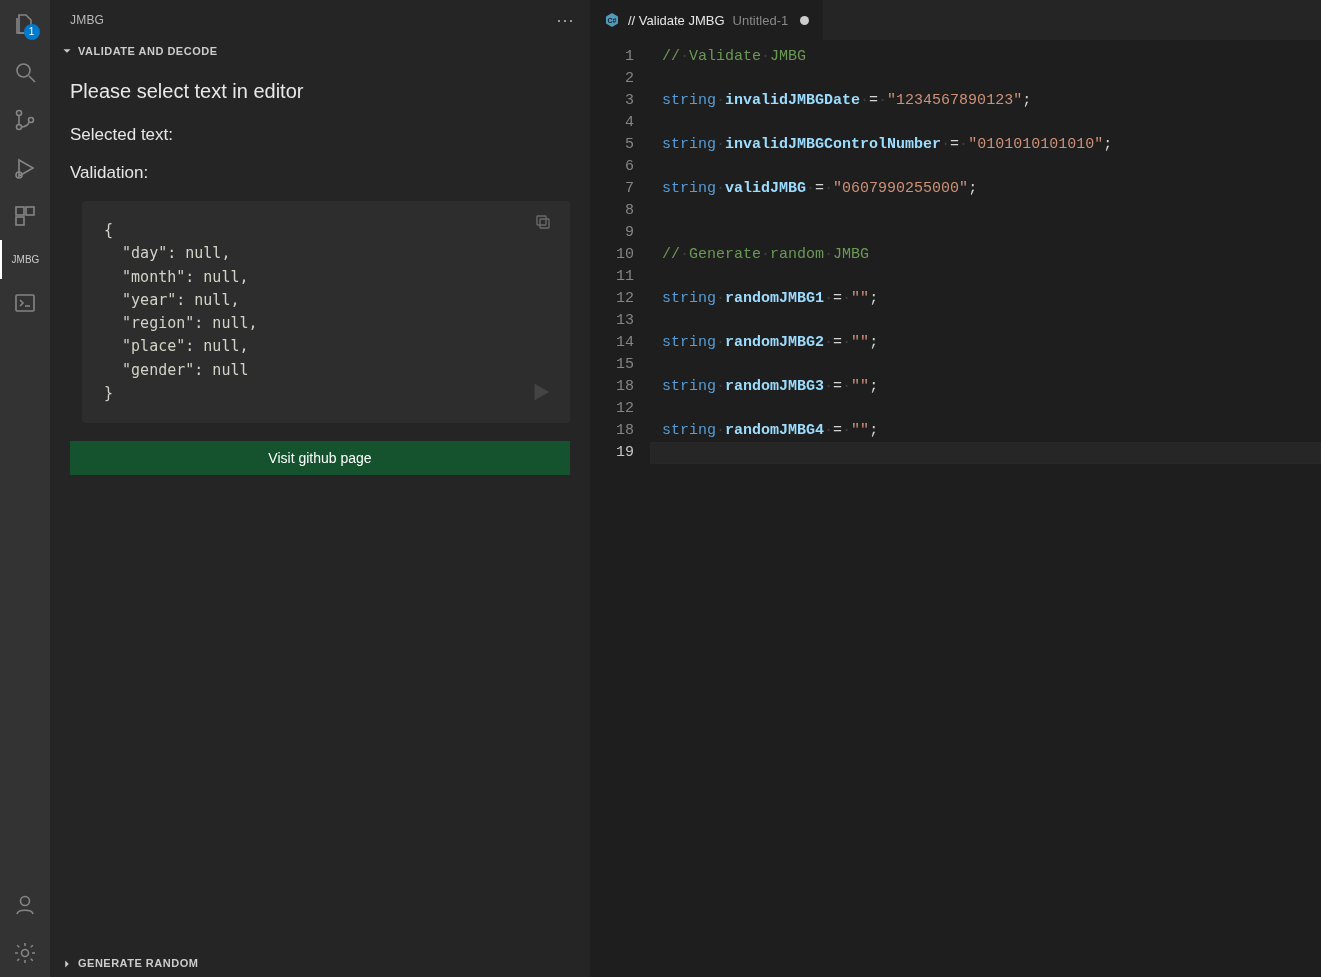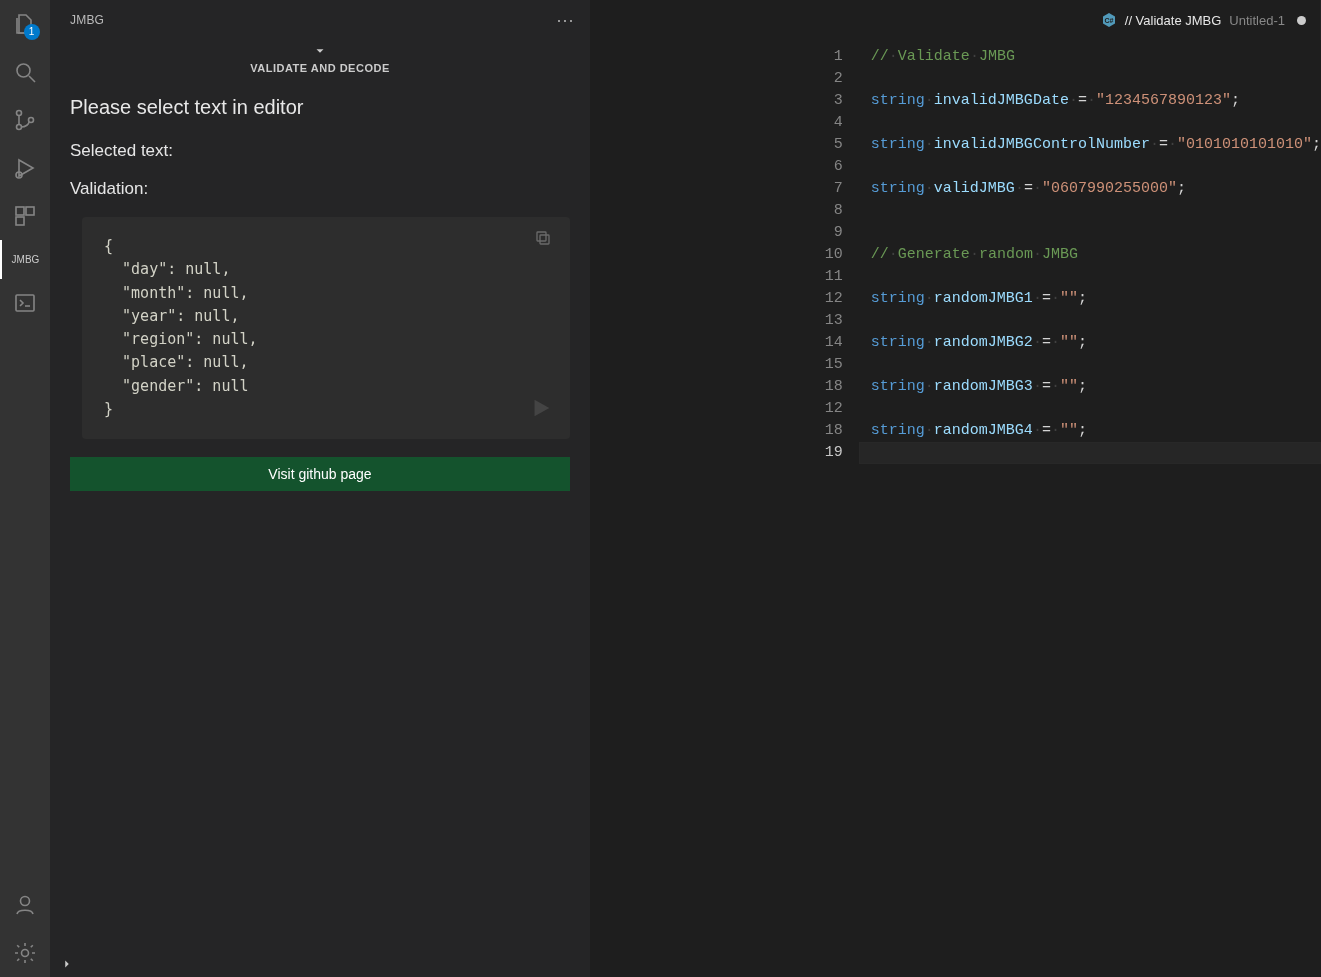--- a/index.html
+++ b/index.html
@@ -53,21 +53,20 @@
     color: #bbbbbb; font-size: 12px;
   }
   .sidepanel-header .title { letter-spacing: 0.2px; }
   .sidepanel-header .dots { color: #aaa; font-size: 18px; cursor: pointer; }
   .section-heading {
     display: flex; align-items: center; gap: 4px;
     padding: 4px 10px;
     font-size: 11px; letter-spacing: 0.5px; font-weight: 700;
     color: #cccccc; cursor: pointer;
     text-transform: uppercase;
-    flex-direction: column;
   }
   .section-heading.bottom {
     height: 24px; align-items: flex-start;
   }
   .chevron { display:inline-block; }
   .chevron svg { width: 14px; height: 14px; display:block; }
   .section-body { padding: 10px 20px 20px 20px; flex: 1; overflow: auto; }
   .big-head { font-size: 20px; color: #e8e8e8; font-weight: 500; margin: 8px 0 22px 0; }
   .subhead { font-size: 17px; color: #e6e6e6; margin: 10px 0 18px 0; }
   .code-block {
@@ -87,21 +86,21 @@
     color: #444; cursor: pointer;
   }
   .visit-btn {
     margin: 18px 0 0 0; width: 100%;
     background: #14532d; color: #ffffff;
     border: none; height: 34px; font-size: 14px;
     cursor: pointer;
   }
 
   
-  .editor-area { flex: 1; display: flex; flex-direction: column; background: #1e1e1e; align-items: flex-end; }
+  .editor-area { flex: 1; display: flex; flex-direction: column; background: #1e1e1e; }
   .tabbar {
     height: 40px; background: #252526; display: flex; align-items: stretch;
   }
   .tab {
     display: flex; align-items: center; gap: 8px;
     background: #1e1e1e; border-right: 1px solid #252526;
     padding: 0 14px; font-size: 13px; cursor: pointer;
   }
   .tab .lang-icon {
     width: 16px; height: 16px; color:#519aba;
@@ -119,21 +118,21 @@
     padding-right: 16px;
     user-select: none;
   }
   .gutter .ln { height: 22px; }
   .gutter .cur { color: #c6c6c6; }
   .code {
     flex: 1; white-space: pre; color: #d4d4d4;
   }
   .code .row { height: 22px; padding-left: 12px; }
   .tok-kw { color: #569cd6; }
-  .tok-var { color: #9cdcfe; }
+  .tok-var { color: #9cdcfe; font-weight: bold; }
   .tok-op { color: #d4d4d4; }
   .tok-str { color: #ce9178; }
   .tok-cmt { color: #6a9955; }
   .tok-ws { color: #404040; }
   .selected-line { background: rgba(255,255,255,0.04); box-shadow: inset 0 0 0 1px #282828; }
 </style>
 </head>
 <body>
 
 <div class="root">

